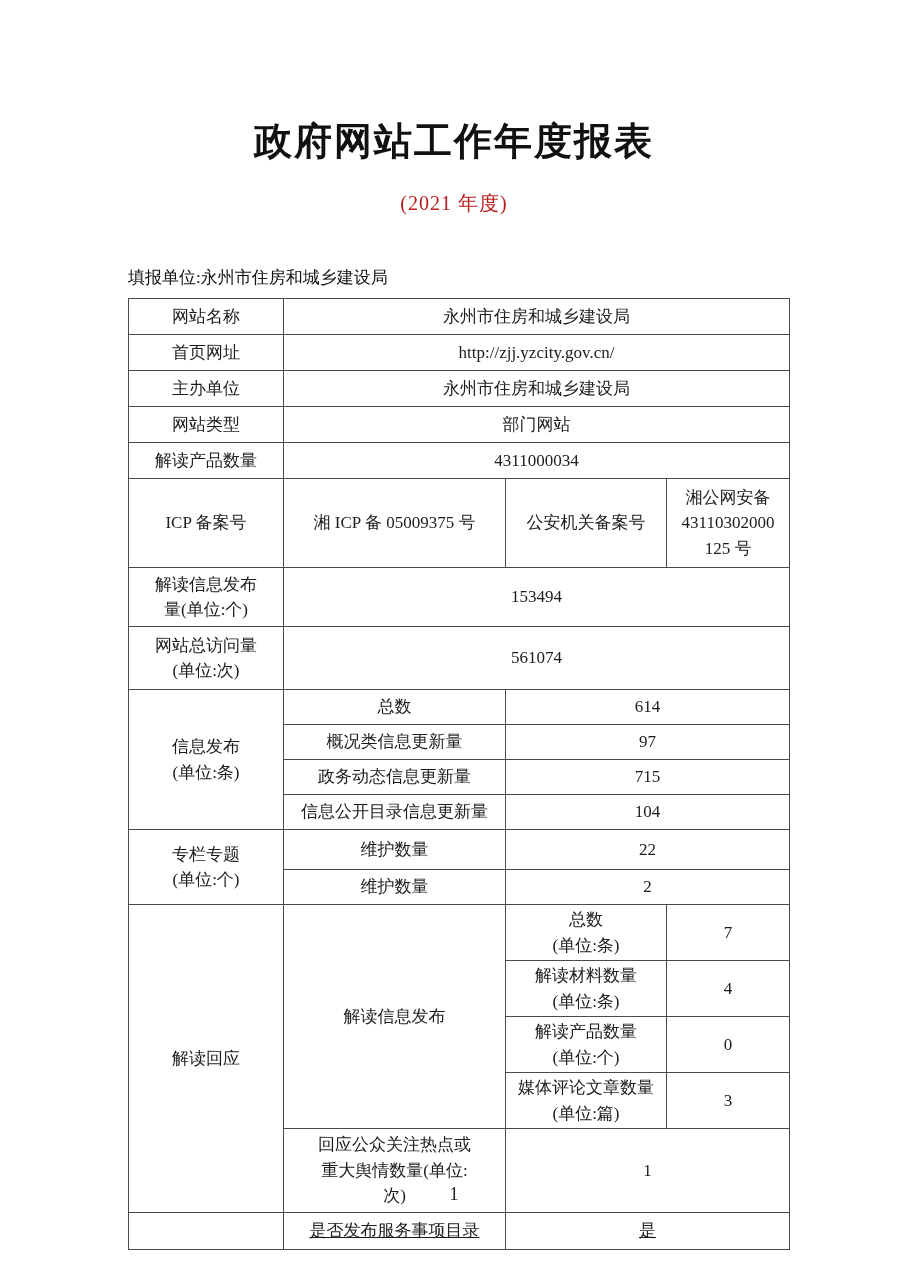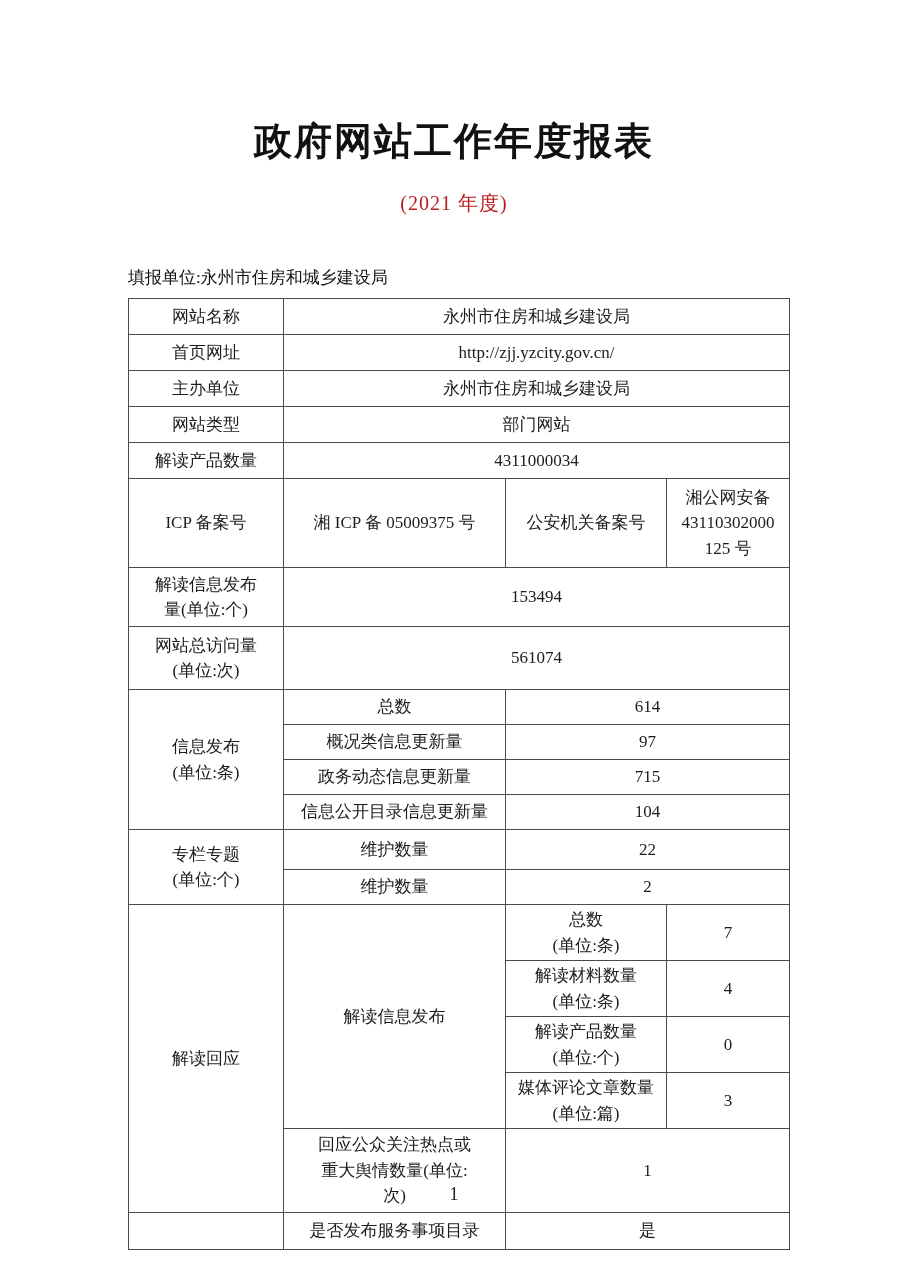--- a/index.html
+++ b/index.html
@@ -52,21 +52,21 @@
     overflow:hidden;
   }
   tr.h31 td{height:31px;}
   tr.h84 td{height:84px;}
   tr.h54 td{height:54px;}
   tr.h58 td{height:58px;}
   tr.h30 td{height:30px;}
   tr.h35 td{height:35px;margin-left:26px;}
   tr.h51 td{height:51px;}
   tr.h79 td{height:79px;}
-  tr.h32 td{height:32px;}
+  tr.h32 td{height:32px;text-decoration:underline;}
   .page-number{
     position:absolute;left:0;right:0;top:1184px;
     text-align:center;
     font-size:18px;
     color:#1c1c1c;
   }
 </style>
 </head>
 <body>
 

